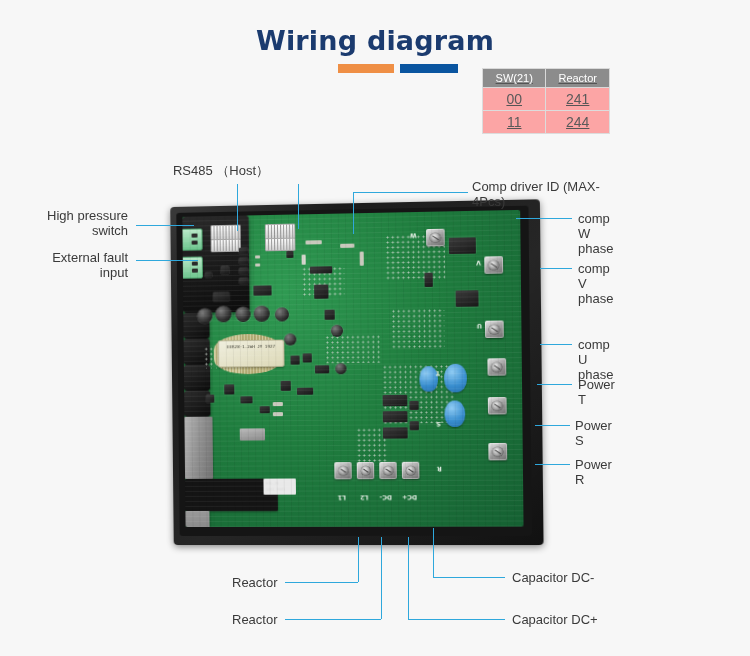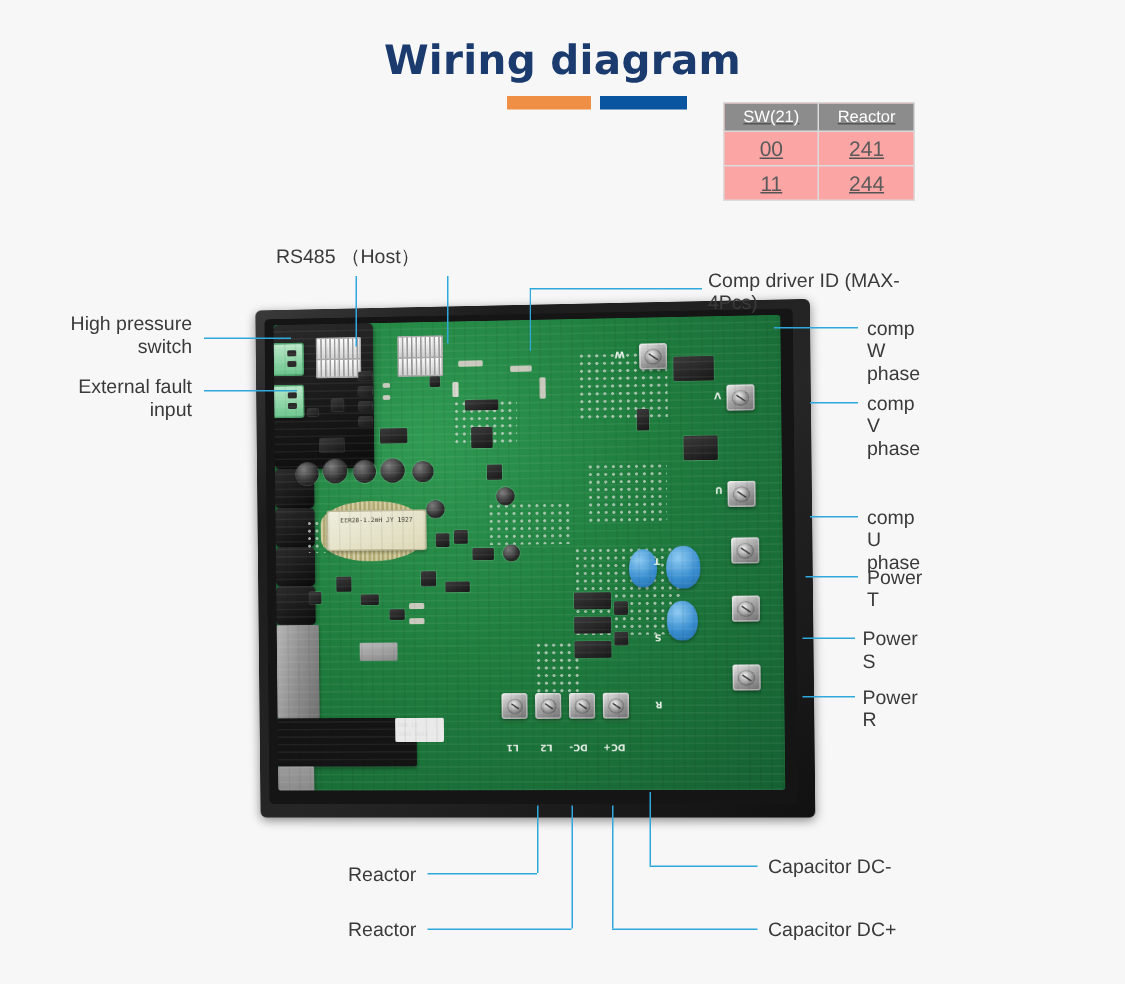--- a/index.html
+++ b/index.html
@@ -313,21 +313,21 @@
   </div>
 
   <div class="lbl r" style="left:18px;top:208px;width:110px;">High pressure
 switch</div>
   <div class="ln h" style="left:136px;top:225px;width:58px;"></div>
 
   <div class="lbl r" style="left:18px;top:250px;width:110px;">External fault
 input</div>
   <div class="ln h" style="left:136px;top:260px;width:62px;"></div>
 
-  <div class="lbl" style="left:172px;top:163px;width:120px;text-align:center;">RS485 （Host）</div>
+  <div class="lbl" style="left:161px;top:163px;width:120px;text-align:center;">RS485 （Host）</div>
   <div class="ln v" style="left:237px;top:184px;height:47px;"></div>
 
   <div class="ln v" style="left:298px;top:184px;height:45px;"></div>
 
   <div class="lbl" style="left:472px;top:179px;">Comp driver ID (MAX-4Pcs)</div>
   <div class="ln h" style="left:353px;top:192px;width:115px;"></div>
   <div class="ln v" style="left:353px;top:192px;height:42px;"></div>
 
   <div class="lbl" style="left:578px;top:211px;">comp W phase</div>
   <div class="ln h" style="left:516px;top:218px;width:56px;"></div>

